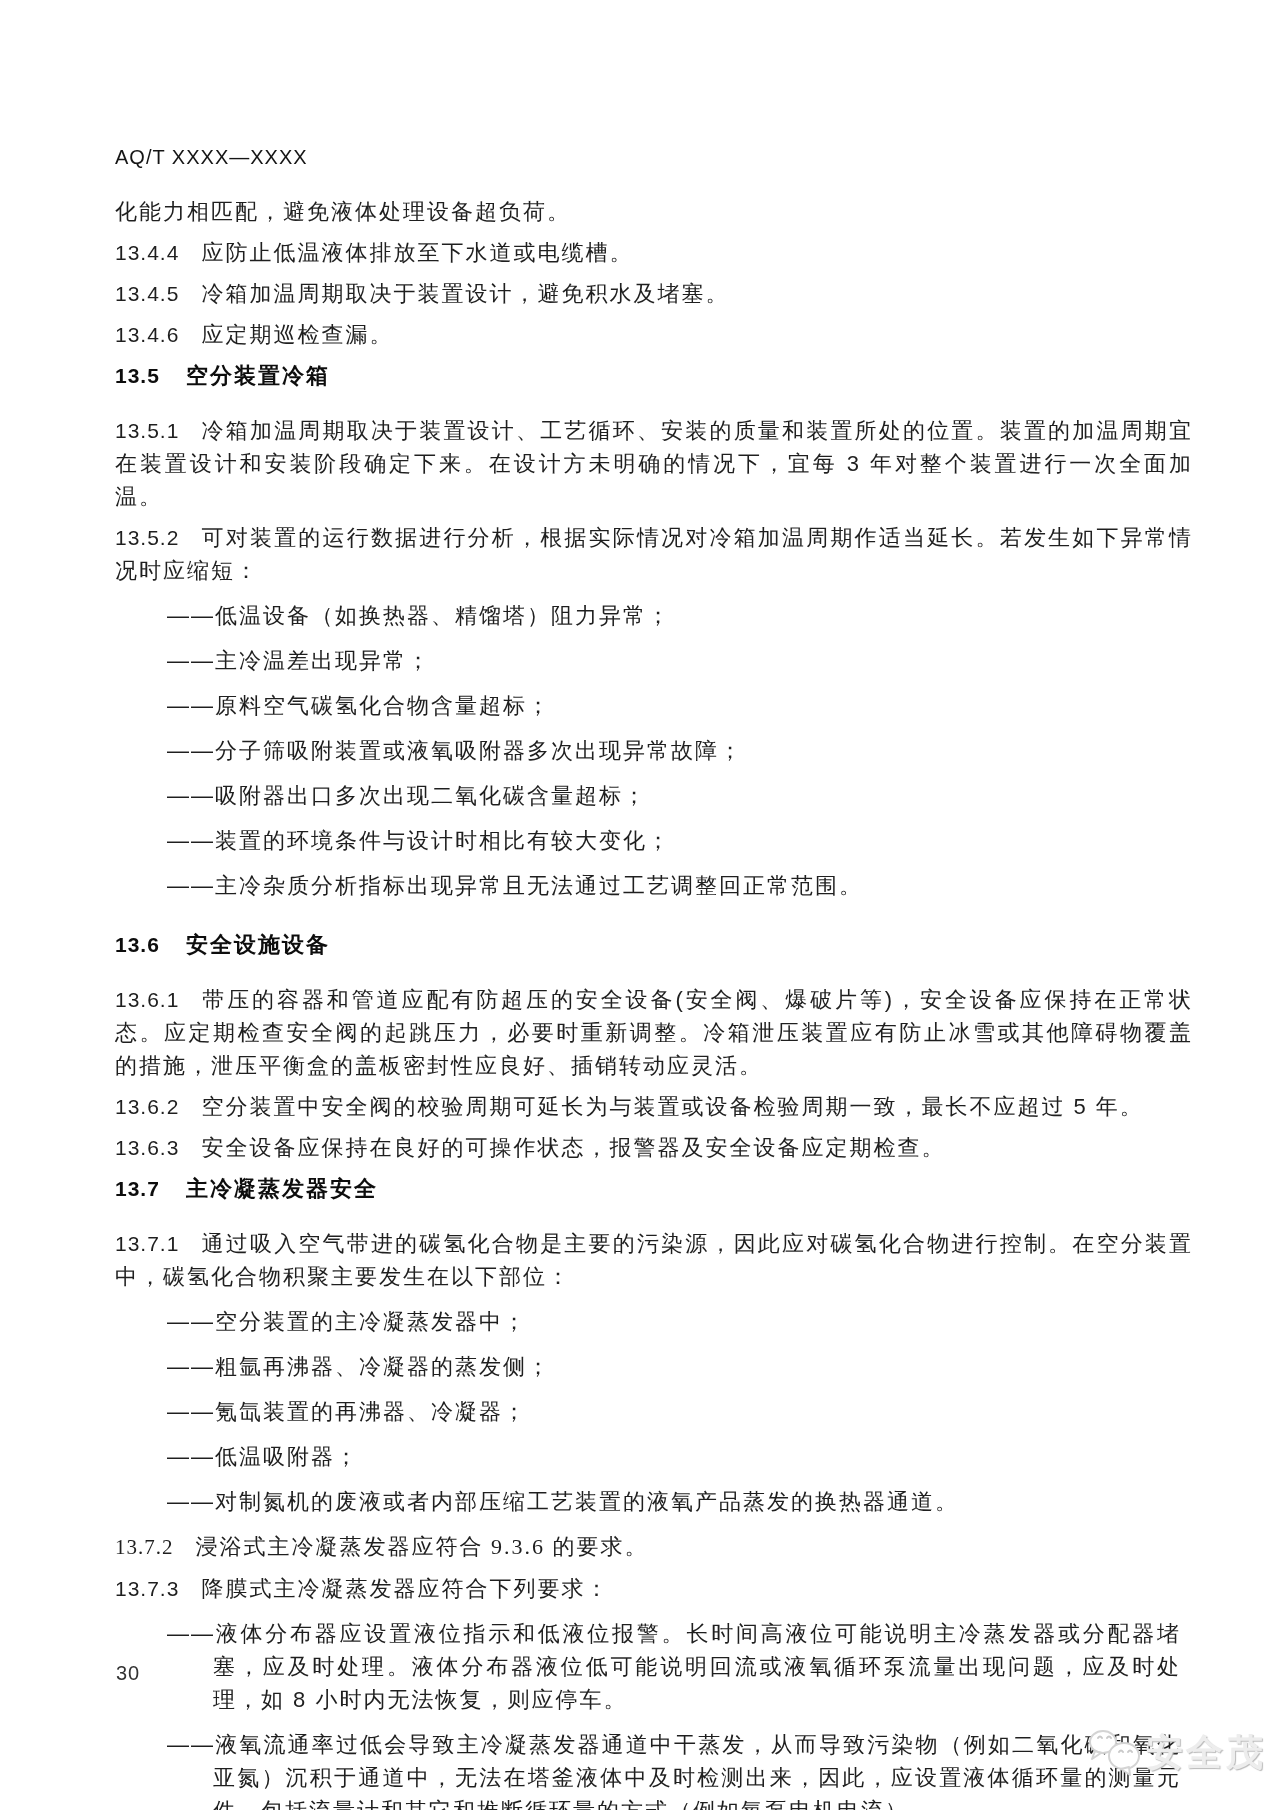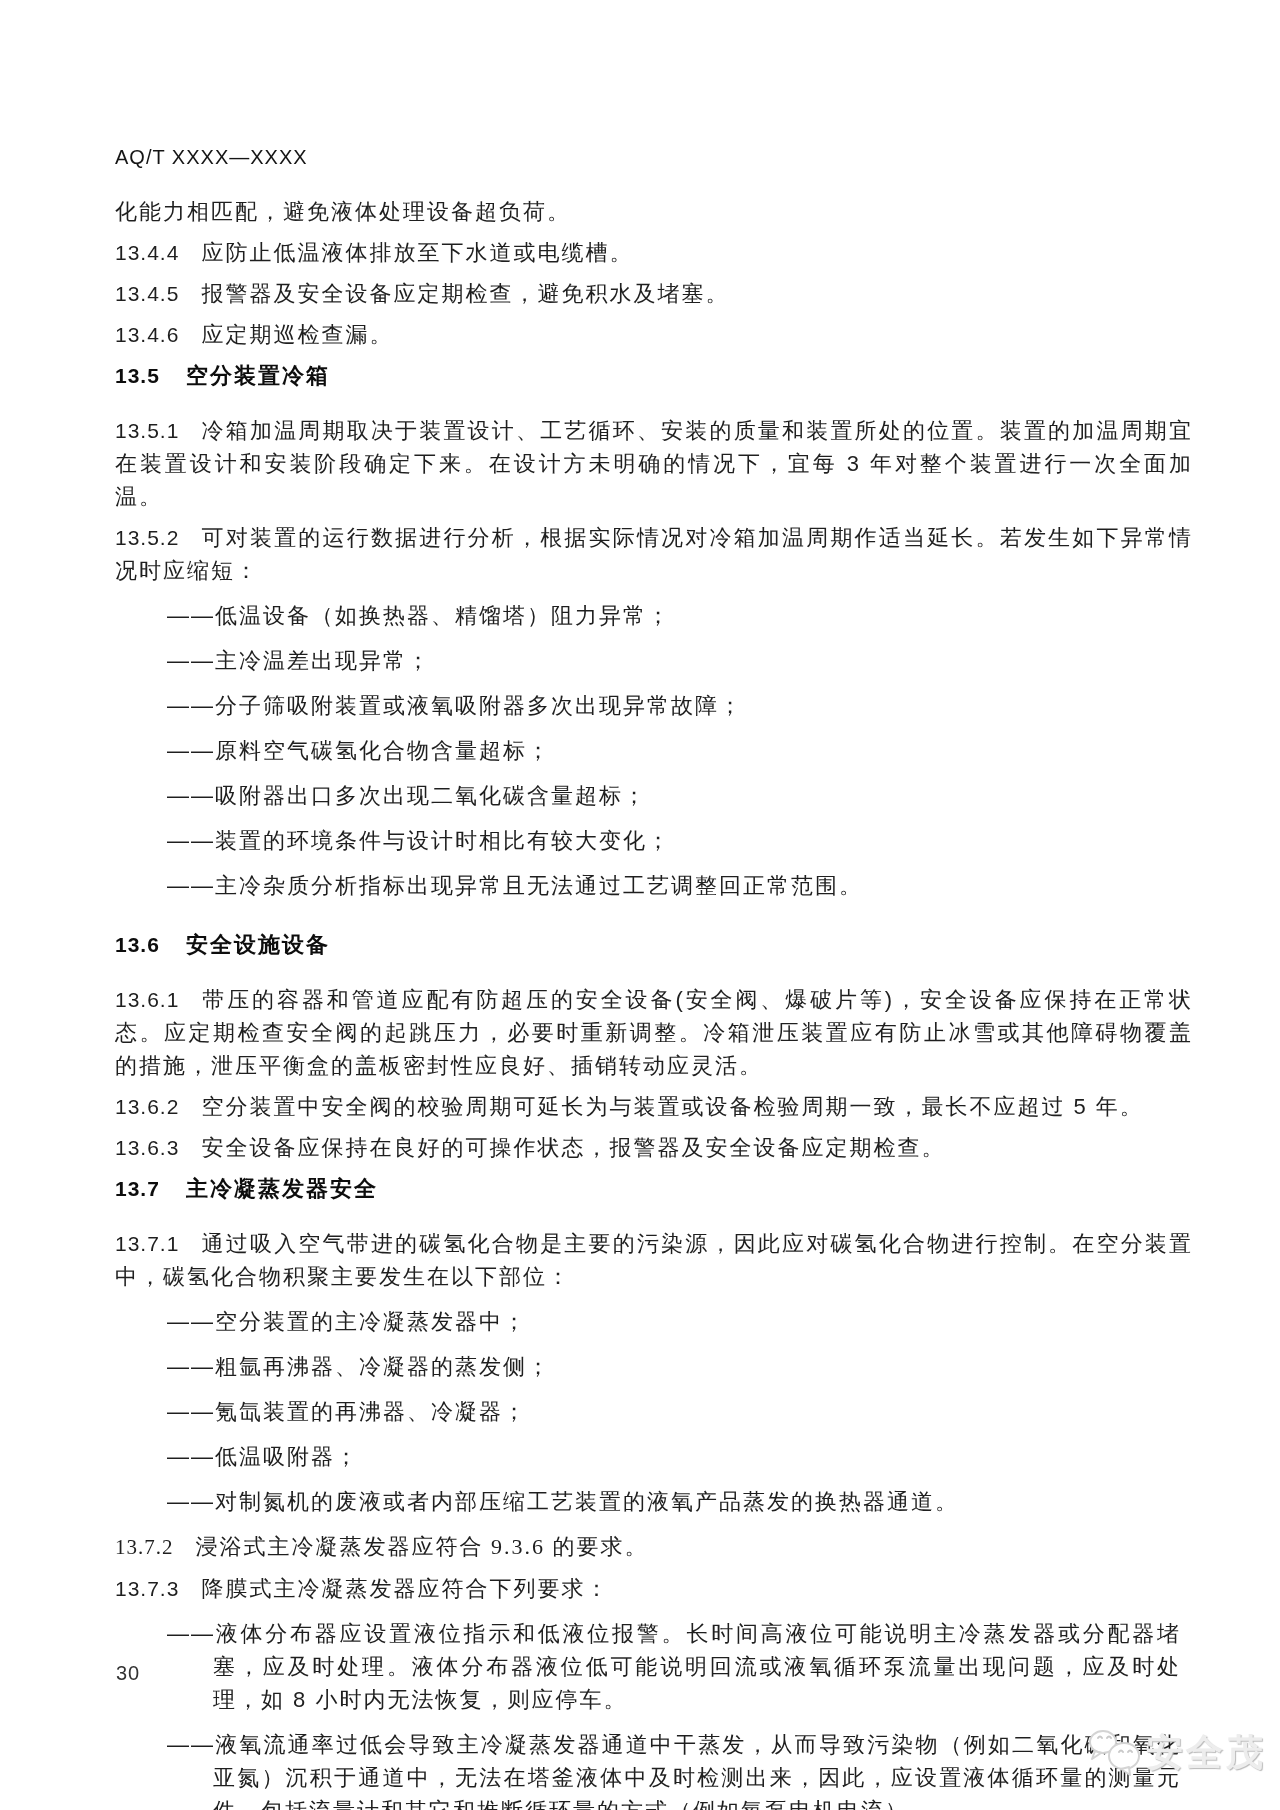--- a/index.html
+++ b/index.html
@@ -77,29 +77,29 @@
   .watermark-icon svg { display: block; }
 </style>
 </head>
 <body>
 
 <div class="doc">
   <div class="doc-header">AQ/T XXXX—XXXX</div>
   <div>
       <p class="body-para">化能力相匹配，避免液体处理设备超负荷。</p>
       <p class="clause"><span class="num">13.4.4</span><span>应防止低温液体排放至下水道或电缆槽。</span></p>
-      <p class="clause"><span class="num">13.4.5</span><span>报警器及安全设备应定期检查，避免积水及堵塞。</span></p>
+      <p class="clause"><span class="num">13.4.5</span><span>冷箱加温周期取决于装置设计，避免积水及堵塞。</span></p>
       <p class="clause"><span class="num">13.4.6</span><span>应定期巡检查漏。</span></p>
       <p class="heading"><span class="num">13.5</span><span>空分装置冷箱</span></p>
       <p class="clause"><span class="num">13.5.1</span><span>冷箱加温周期取决于装置设计、工艺循环、安装的质量和装置所处的位置。装置的加温周期宜在装置设计和安装阶段确定下来。在设计方未明确的情况下，宜每 3 年对整个装置进行一次全面加温。</span></p>
       <p class="clause"><span class="num">13.5.2</span><span>可对装置的运行数据进行分析，根据实际情况对冷箱加温周期作适当延长。若发生如下异常情况时应缩短：</span></p>
       <p class="bullet">——低温设备（如换热器、精馏塔）阻力异常；</p>
       <p class="bullet">——主冷温差出现异常；</p>
+      <p class="bullet">——原料空气碳氢化合物含量超标；</p>
       <p class="bullet">——分子筛吸附装置或液氧吸附器多次出现异常故障；</p>
-      <p class="bullet">——原料空气碳氢化合物含量超标；</p>
       <p class="bullet">——吸附器出口多次出现二氧化碳含量超标；</p>
       <p class="bullet">——装置的环境条件与设计时相比有较大变化；</p>
       <p class="bullet">——主冷杂质分析指标出现异常且无法通过工艺调整回正常范围。</p>
       <p class="heading"><span class="num">13.6</span><span>安全设施设备</span></p>
       <p class="clause"><span class="num">13.6.1</span><span>带压的容器和管道应配有防超压的安全设备(安全阀、爆破片等)，安全设备应保持在正常状态。应定期检查安全阀的起跳压力，必要时重新调整。冷箱泄压装置应有防止冰雪或其他障碍物覆盖的措施，泄压平衡盒的盖板密封性应良好、插销转动应灵活。</span></p>
       <p class="clause"><span class="num">13.6.2</span><span>空分装置中安全阀的校验周期可延长为与装置或设备检验周期一致，最长不应超过 5 年。</span></p>
       <p class="clause"><span class="num">13.6.3</span><span>安全设备应保持在良好的可操作状态，报警器及安全设备应定期检查。</span></p>
       <p class="heading"><span class="num">13.7</span><span>主冷凝蒸发器安全</span></p>
       <p class="clause"><span class="num">13.7.1</span><span>通过吸入空气带进的碳氢化合物是主要的污染源，因此应对碳氢化合物进行控制。在空分装置中，碳氢化合物积聚主要发生在以下部位：</span></p>
       <p class="bullet">——空分装置的主冷凝蒸发器中；</p>

